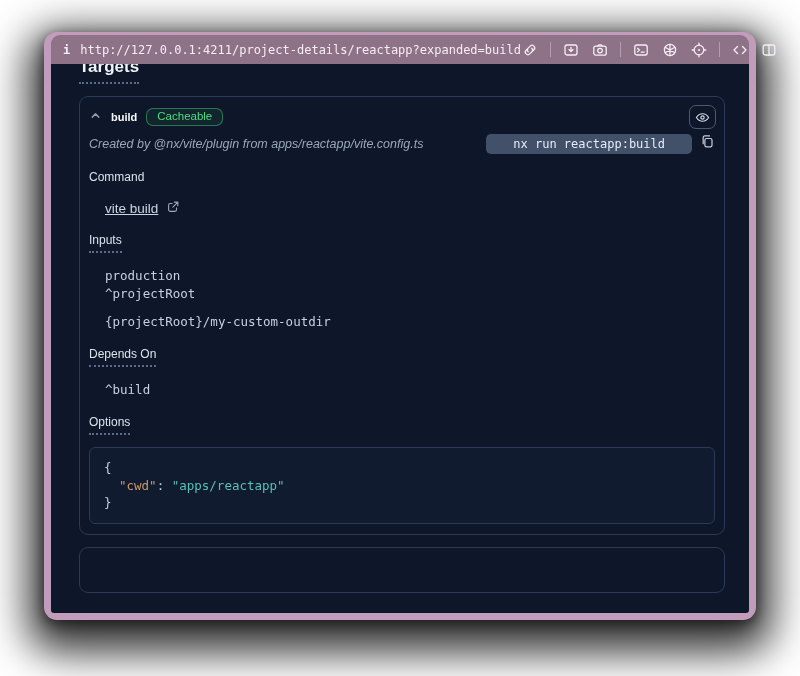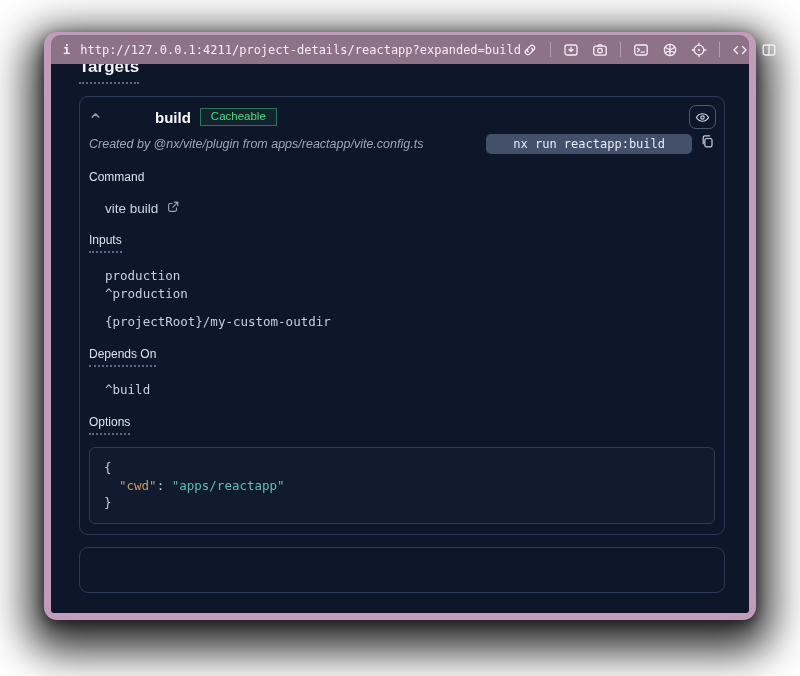--- a/index.html
+++ b/index.html
@@ -44,45 +44,45 @@
     display:inline-block; font-size:17px; font-weight:700; color:#f1f5f9;
     border-bottom:2px dotted #5b6b85; padding-bottom:5px;
   }
 
   
   .card {
     border:1px solid #2b3a57; border-radius:9px;
     padding:9px 9px 10px 9px; margin-top:12px; position:relative;
   }
   .card-head { display:flex; align-items:center; gap:9px; height:22px; }
-  .target-name { font-size:15px; font-weight:700; color:#f8fafc;margin-left:44px; }
+  .target-name { font-size:11px; font-weight:700; color:#f8fafc; }
   .badge {
     font-size:11.5px; color:#4ade80; border:1px solid rgba(74,222,128,0.45);
-    background:rgba(74,222,128,0.07); border-radius:0; padding:2.5px 10px; line-height:1;
+    background:rgba(74,222,128,0.07); border-radius:7px; padding:2.5px 10px; line-height:1;
   }
   .eye-btn {
     position:absolute; top:8px; right:8px; width:27px; height:24px;
     border:1px solid #4a5a74; border-radius:7px;
     display:flex; align-items:center; justify-content:center; background:transparent;
   }
 
   .created-row { display:flex; justify-content:space-between; align-items:center; margin-top:5px; height:21px; }
   .created-text { font-size:12.5px; color:#9aa7ba; }
   .run-group { display:flex; align-items:center; gap:8px; }
   .run-chip {
     background:#42506a; color:#e6ecf4; border-radius:5px;
     font-family:"DejaVu Sans Mono", monospace; font-size:12px; padding:4px 27px; line-height:1;
     white-space:pre;
   }
 
   .sec-label { margin-top:16px; font-size:12px; color:#dbe2ec; height:24px; }
   .sec-label.plain { height:18px; }
   .sec-label span.dotted { border-bottom:2px dotted #5b6b85; padding-bottom:4px; }
 
-  .cmd-line { margin:12px 0 0 16px; display:flex; align-items:center; gap:8px; font-size:13.5px; color:#cbd5e1; }
+  .cmd-line { margin:12px 0 0 16px; display:flex; align-items:center; gap:8px; font-size:13.5px; color:#cbd5e1;text-decoration:underline; }
 
   .mono-list { margin:10px 0 0 16px; }
   .mono-line {
     font-family:"DejaVu Sans Mono", monospace; font-size:12.5px; color:#c6d0e0;
     line-height:18px; white-space:pre;
   }
   .mono-line .bold { font-weight:700; }
 
   .code-block {
     margin-top:8px; border:1px solid #2b3a57; border-radius:6px;
@@ -202,21 +202,21 @@
               <svg width="14" height="14" viewBox="0 0 16 16" fill="none" stroke="#9aa7ba" stroke-width="1.3" stroke-linecap="round" stroke-linejoin="round">
                 <path d="M7 4H4.8A1.8 1.8 0 0 0 3 5.8v5.4A1.8 1.8 0 0 0 4.8 13h5.4A1.8 1.8 0 0 0 12 11.2V9"></path>
                 <path d="M9.5 2.5h4v4M13 3L7.8 8.2"></path>
               </svg>
             </span>
           </div>
 
           <div class="sec-label"><span class="dotted">Inputs</span></div>
           <div class="mono-list">
             <div class="mono-line">production</div>
-            <div class="mono-line">^production</div>
+            <div class="mono-line">^projectRoot</div>
           </div>
 
           <div class="mono-list">
             <div class="mono-line">{projectRoot}/my-custom-outdir</div>
           </div>
 
           <div class="sec-label"><span class="dotted">Depends On</span></div>
           <div class="mono-list">
             <div class="mono-line">^build</div>
           </div>

